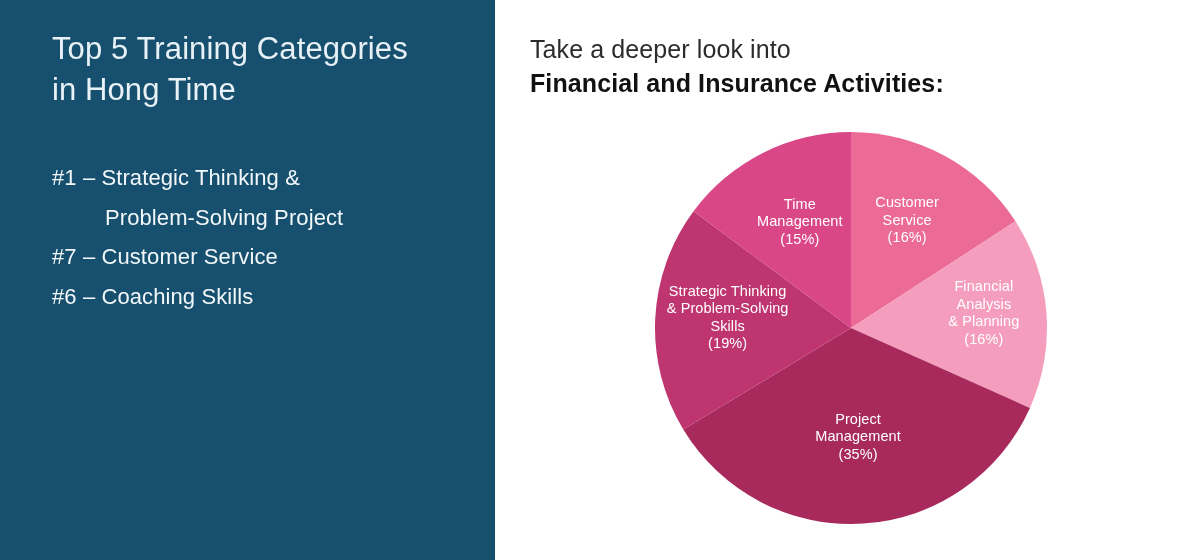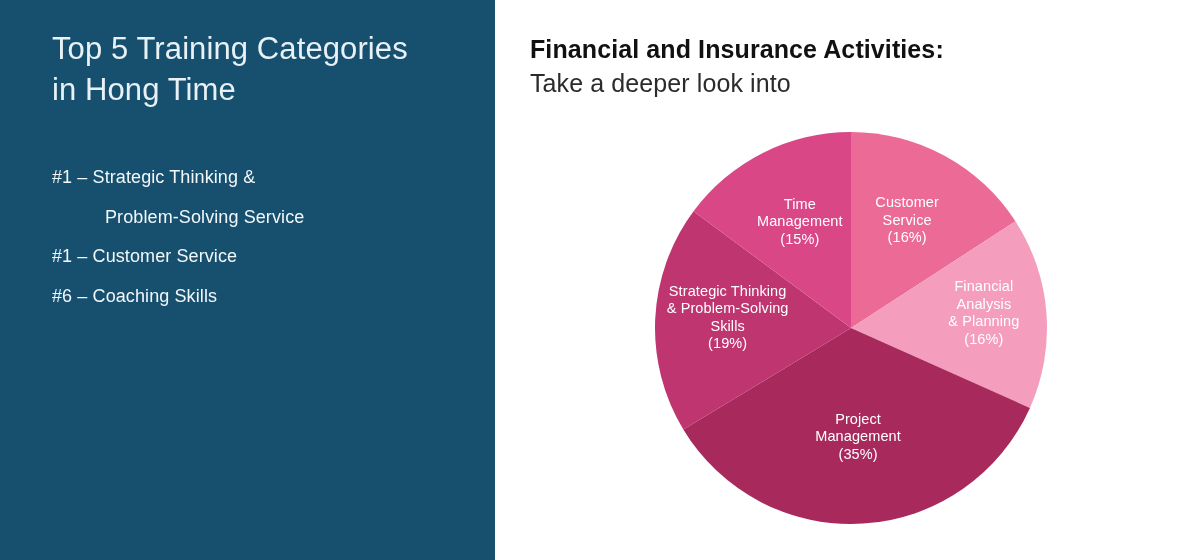--- a/index.html
+++ b/index.html
@@ -41,21 +41,21 @@
     letter-spacing: 0.1px;
   }
   #ranking-list {
     position: absolute;
     left: 52px;
     top: 158px;
     width: 430px;
   }
   .rank-item {
     color: #f2f7fa;
-    font-size: 18px;
+    font-size: 22px;
     font-weight: 400;
     line-height: 39.5px;
     letter-spacing: 0.1px;
     white-space: nowrap;
   }
   .rank-item .cont {
     display: block;
     padding-left: 53px;
   }
 
@@ -120,33 +120,33 @@
   <div id="left-panel">
 
     <div id="left-title">
       <div>Top 5 Training Categories</div>
       <div>in Hong Time</div>
     </div>
 
     <div id="ranking-list">
       <div class="rank-item">
         <span>#1 – Strategic Thinking &amp;</span>
-        <span class="cont">Problem-Solving Service</span>
+        <span class="cont">Problem-Solving Project</span>
       </div>
-      <div class="rank-item">#1 – Customer Service</div>
+      <div class="rank-item">#7 – Customer Service</div>
       <div class="rank-item">#6 – Coaching Skills</div>
     </div>
 
   </div>
 
   <div id="right-panel">
 
     <div id="right-heading">
+      <div id="heading-line1">Take a deeper look into</div>
       <div id="heading-line2">Financial and Insurance Activities:</div>
-      <div id="heading-line1">Take a deeper look into</div>
     </div>
 
     <div id="pie-wrap">
       <svg id="pie-svg" viewBox="0 0 392 392">
         <g id="pie-slices">
             <path d="M 196 196 L 196 0 A 196 196 0 0 1 360.434749599347 89.33598017981866 Z" fill="#EC6A96"></path>
             <path d="M 196 196 L 360.434749599347 89.33598017981866 A 196 196 0 0 1 374.97215704480925 275.905988528571 Z" fill="#F49DBD"></path>
             <path d="M 196 196 L 374.97215704480925 275.905988528571 A 196 196 0 0 1 28.327554075291914 297.49852648007186 Z" fill="#A82A5C"></path>
             <path d="M 196 196 L 28.327554075291914 297.49852648007186 A 196 196 0 0 1 38.514596890819575 79.31946260177347 Z" fill="#BE3570"></path>
             <path d="M 196 196 L 38.514596890819575 79.31946260177347 A 196 196 0 0 1 195.99999999999997 0 Z" fill="#D94787"></path>

